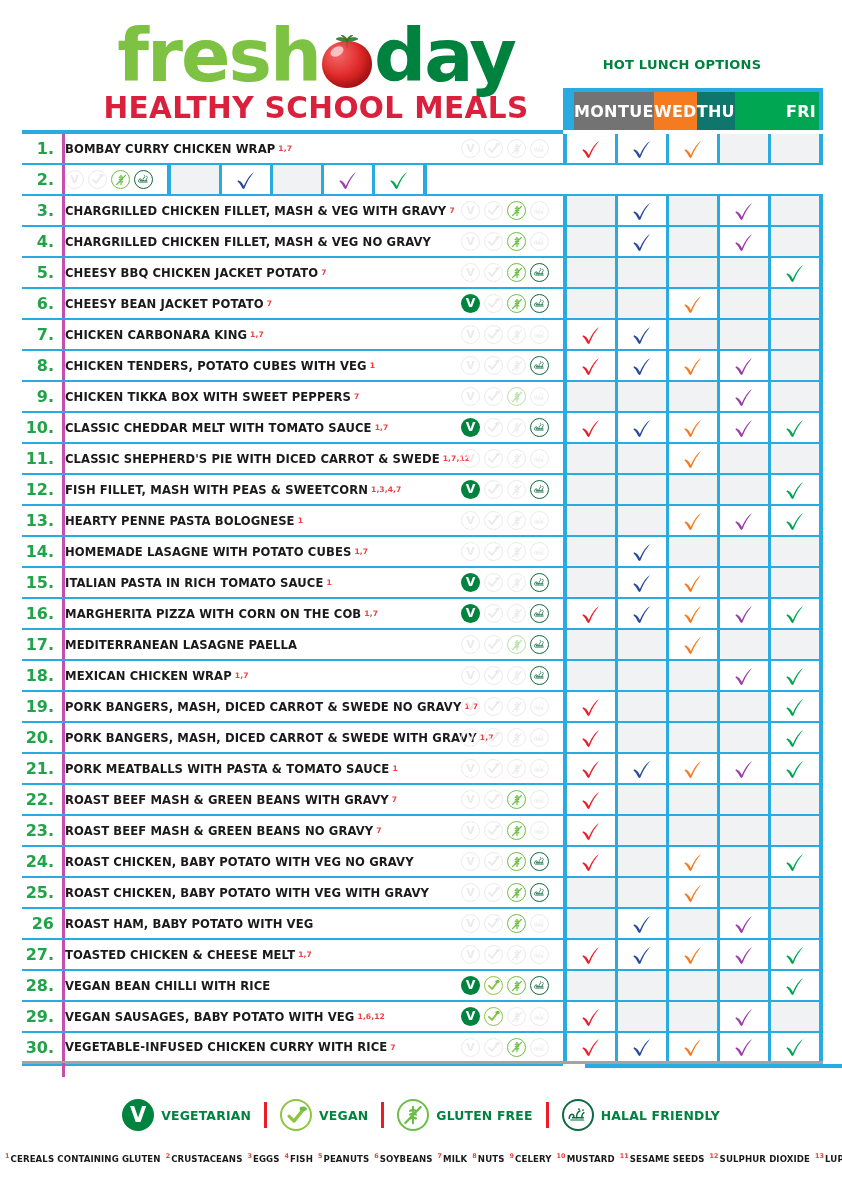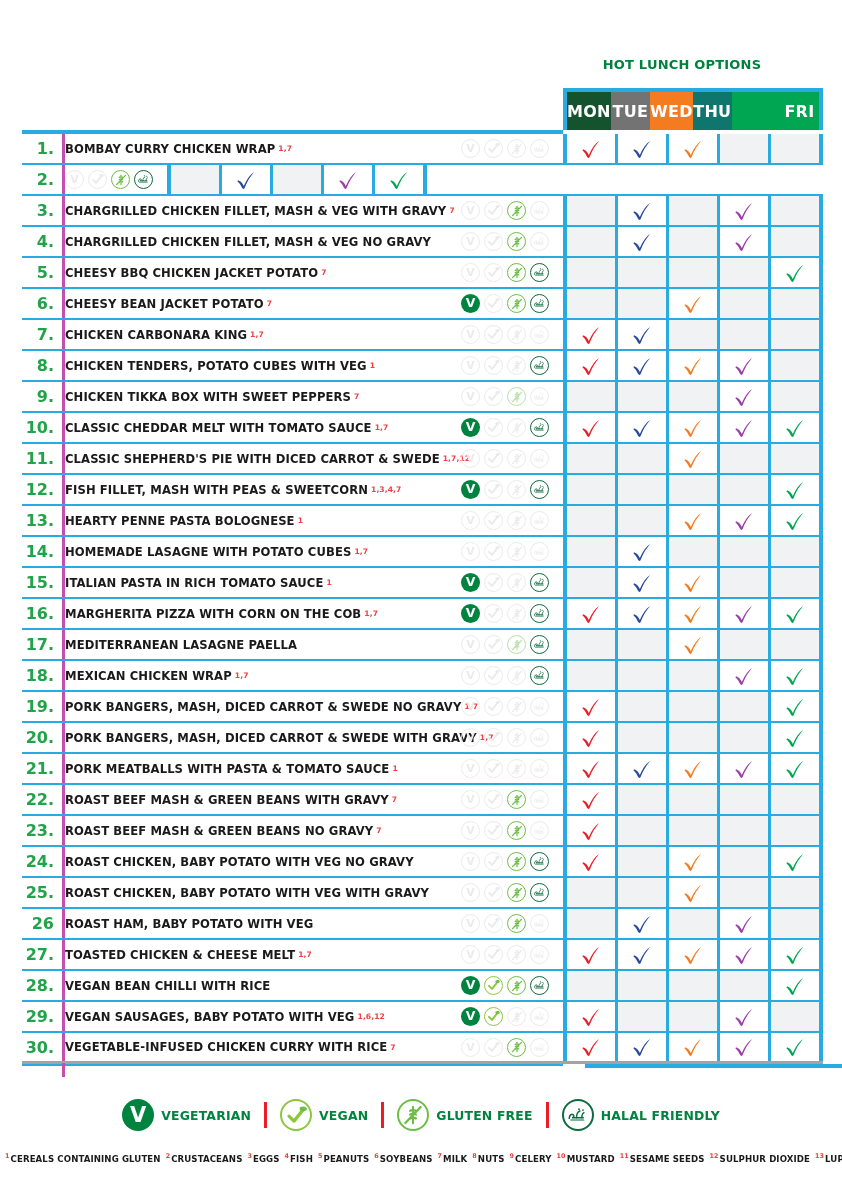--- a/index.html
+++ b/index.html
@@ -206,25 +206,40 @@
   #allergen-key .num {
     color: #ef3f3f; font-size: 6.4px; vertical-align: super;
     margin: 0 1px 0 5px;
   }
 </style>
 </head>
 <body>
 
 <div id="header">
 
+  <div id="logo-block">
+    <div id="logo-word">
+      <span class="logo-fresh">fresh</span><span class="tomato-wrap">
+        <span class="tomato"></span>
+        <span class="tomato-shine"></span>
+        <svg class="tomato-leaf" viewBox="0 0 26 14">
+          <path d="M13 13 L13 4 M13 5 C9 2 5 2 2 4 C6 6 10 7 13 6 Z
+                   M13 5 C17 2 21 2 24 4 C20 6 16 7 13 6 Z
+                   M13 4 C11 1 9 0 7 0 C9 2 11 4 13 5 Z
+                   M13 4 C15 1 17 0 19 0 C17 2 15 4 13 5 Z" fill="#3f8b33" stroke="#2f6b26" stroke-width=".6"></path>
+        </svg>
+      </span><span class="logo-day">day</span>
+    </div>
+    <div id="logo-sub">HEALTHY SCHOOL MEALS</div>
+  </div>
 
   <div id="hot-lunch-title">HOT LUNCH OPTIONS</div>
 
   <div id="day-strip">
-      <div class="day-cell" style="background: #14532d;">MON</div>
+      <div class="day-cell" style="background: #737373; margin-left: 7px;">MON</div>
       <div class="day-cell" style="background: #737373;">TUE</div>
       <div class="day-cell" style="background: rgb(244, 123, 32);">WED</div>
       <div class="day-cell" style="background: #0f766e;">THU</div>
       <div class="day-cell" style="background: rgb(0, 166, 81); padding-left: 48px;">FRI</div>
     </div>
 </div>
 
 <div id="menu-table">
   <div id="table-top-rule"></div>
   <div id="rows">

